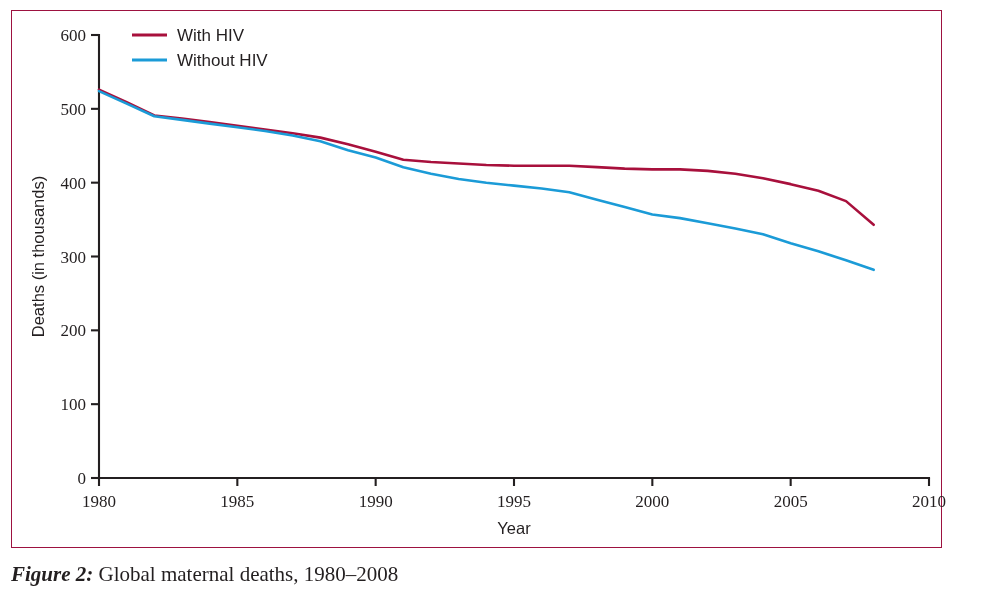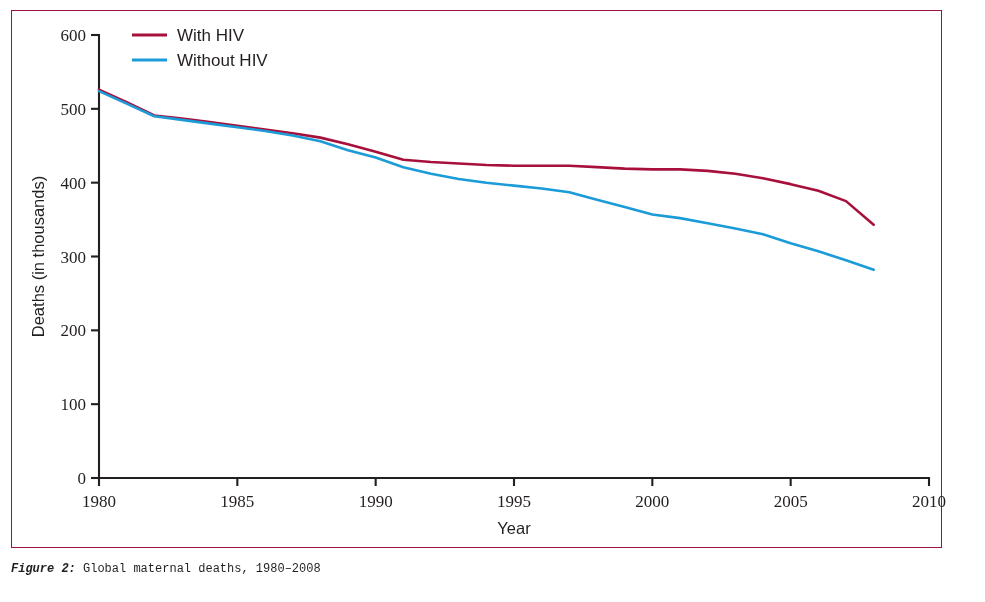--- a/index.html
+++ b/index.html
@@ -68,22 +68,22 @@
     stroke-linecap: round;
   }
   .legend-swatch {
     stroke-width: 2.8px;
     stroke-linecap: butt;
   }
   .caption {
     position: absolute;
     left: 11px;
     top: 562px;
-    font-family: Liberation Mono, monospace;
-    font-size: 12px;
+    font-family: Liberation Serif, serif;
+    font-size: 21px;
     color: #231f20;
     white-space: nowrap;
   }
   .caption-lead {
     font-weight: bold;
     font-style: italic;
   }
 </style>
 </head>
 <body>

